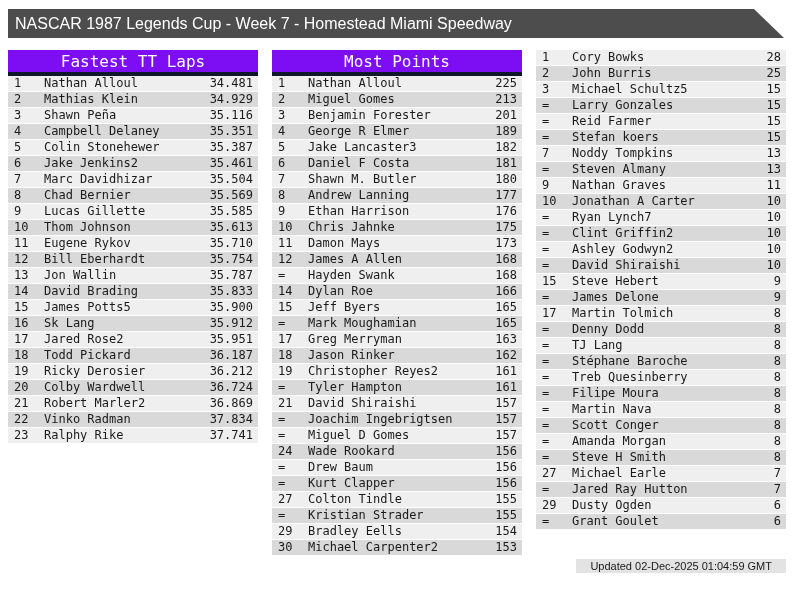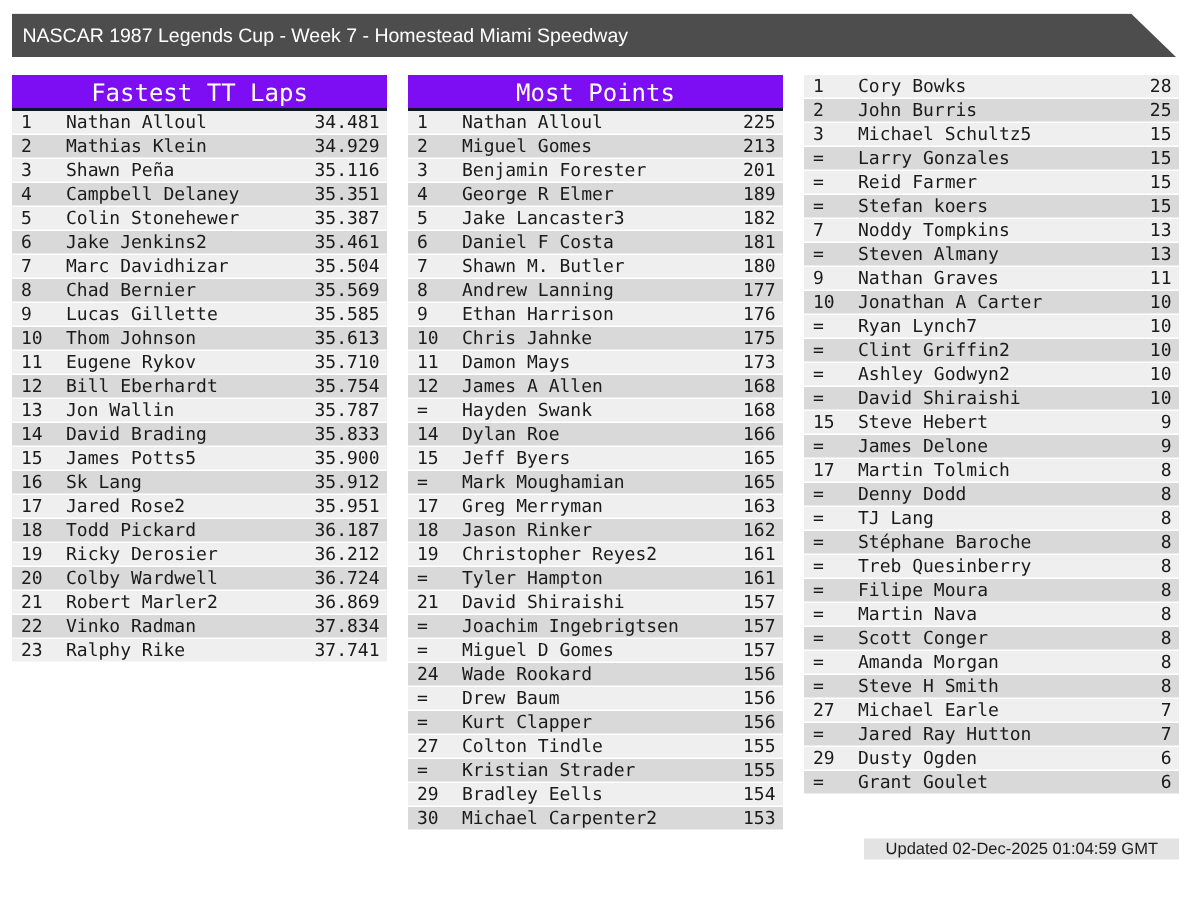--- a/index.html
+++ b/index.html
@@ -20,42 +20,42 @@
     position: absolute;
     left: 8px;
     top: 9px;
     width: 776px;
     height: 29px;
     background: #4d4d4d;
     clip-path: polygon(0 0, calc(100% - 30px) 0, 100% 100%, 0 100%);
     color: #ffffff;
     display: flex;
     align-items: center;
-    font-size: 13px;
+    font-size: 16px;
     font-stretch: condensed;
     padding-left: 7px;
     box-sizing: border-box;
     white-space: nowrap;
   }
   .boards {
     position: absolute;
     left: 8px;
     top: 50px;
     width: 778px;
     display: flex;
     gap: 14px;
   }
   .board {
     width: 250px;
     flex: 0 0 250px;
   }
   .board-header {
     height: 22px;
     background: #7d0df2;
-    border-bottom: 2px solid #0f172a;
+    border-bottom: 4px solid #0f172a;
     color: #ffffff;
     font-family: "DejaVu Sans Mono", monospace;
     font-size: 16px;
     text-align: center;
     line-height: 23px;
     white-space: nowrap;
     overflow: hidden;
   }
   .row {
     height: 15px;

